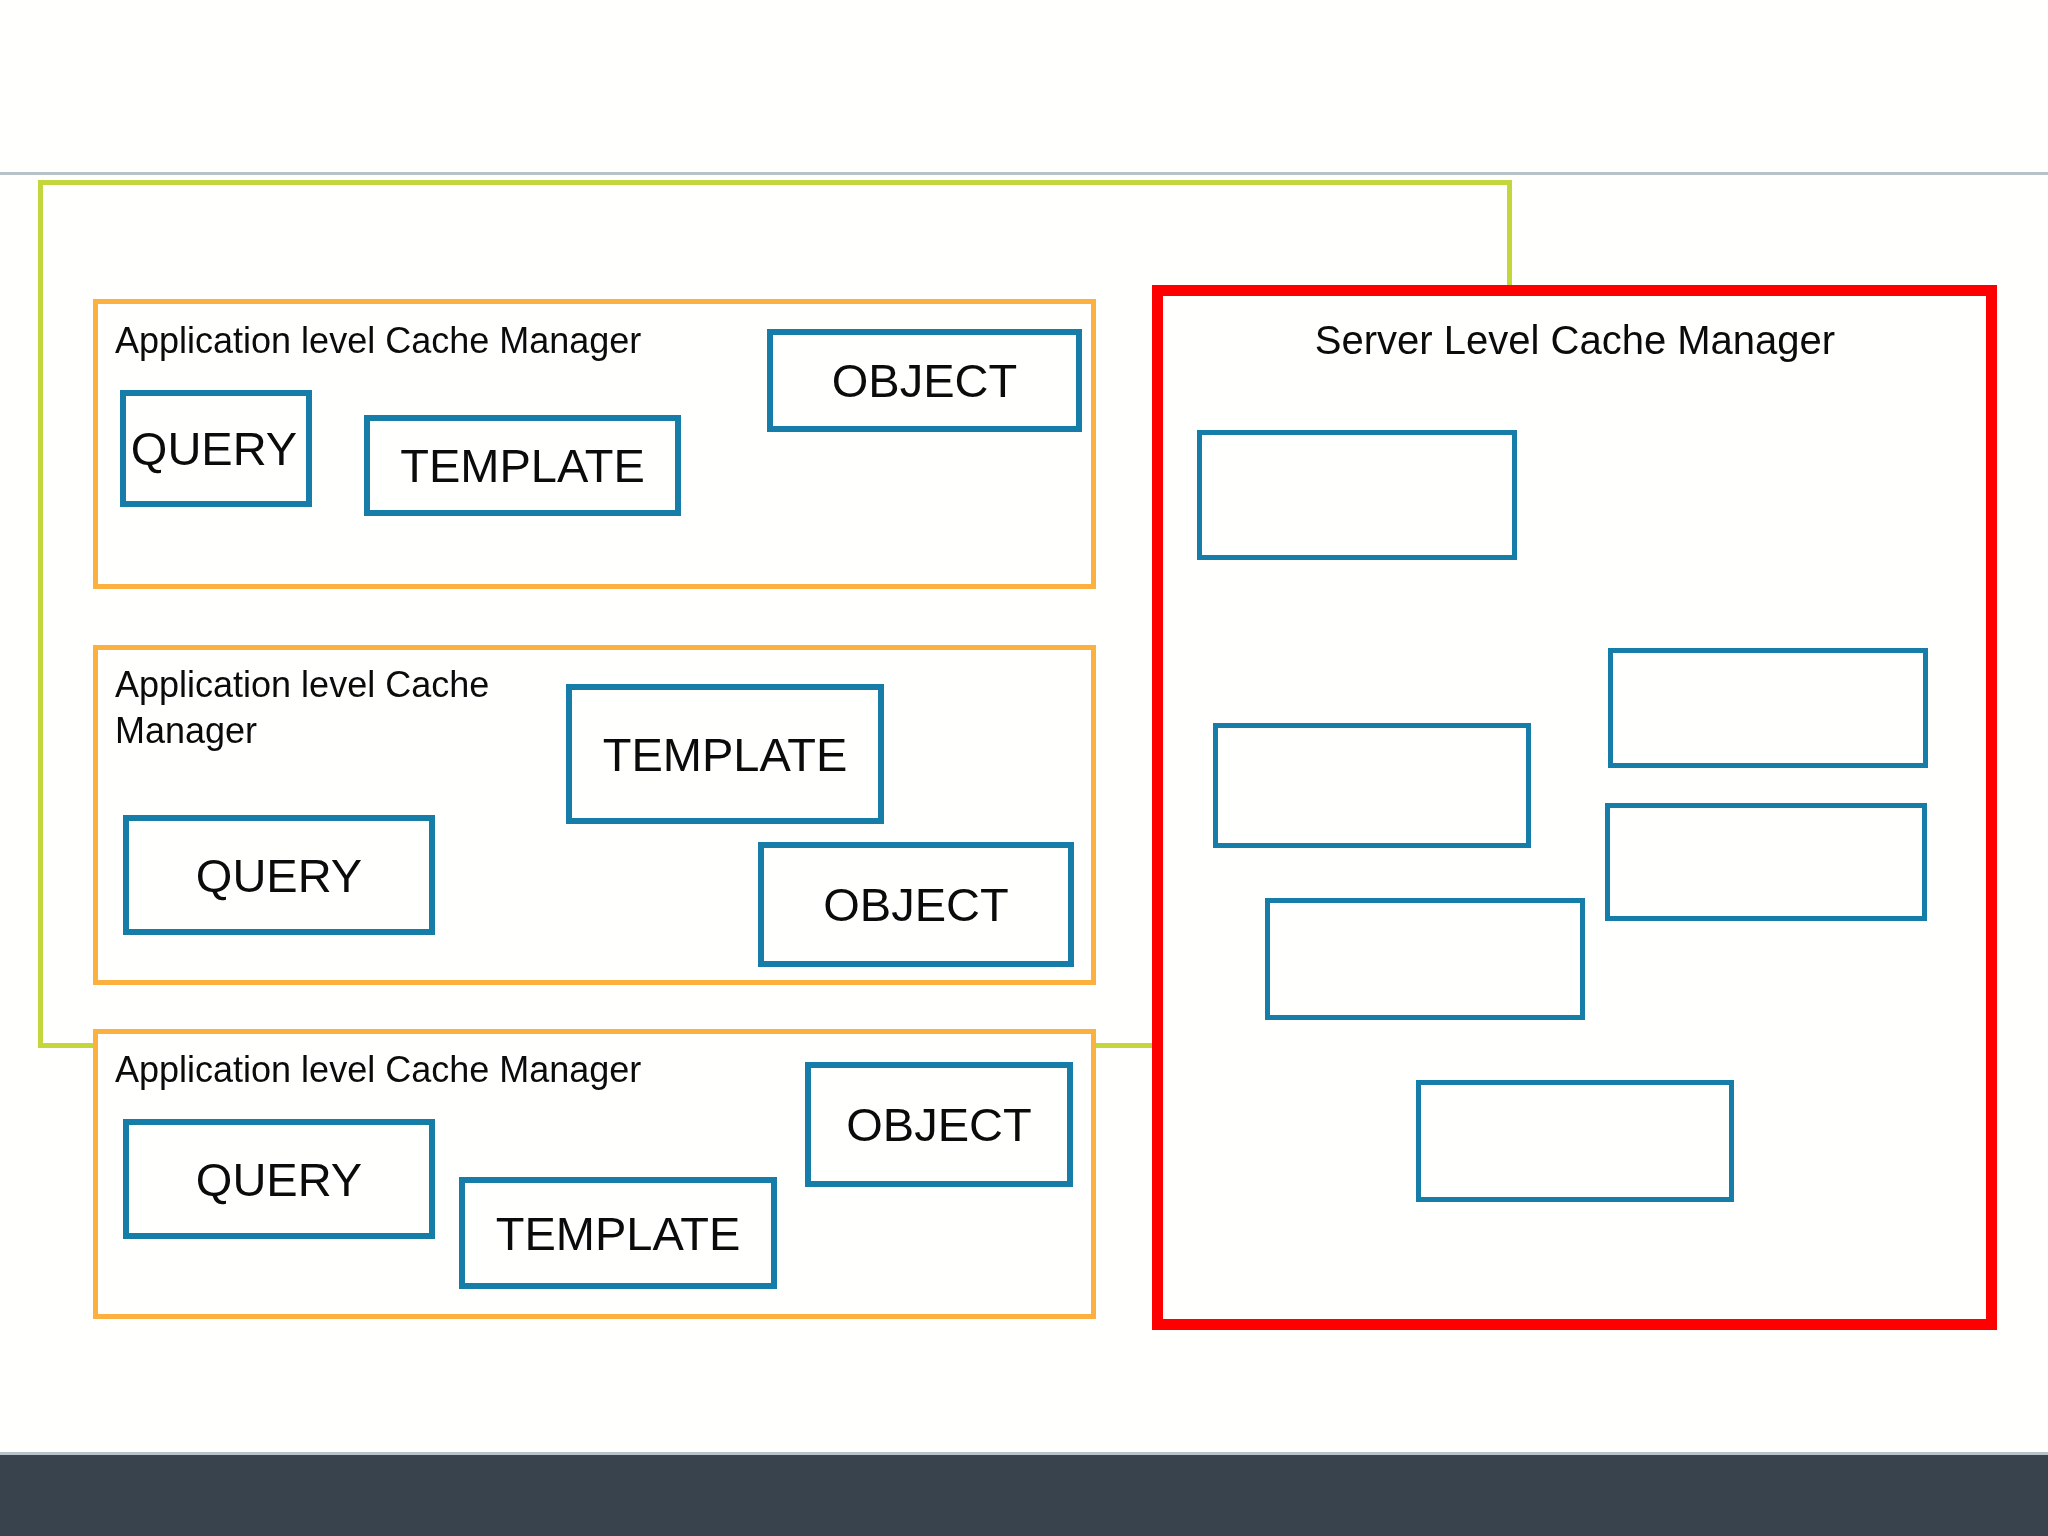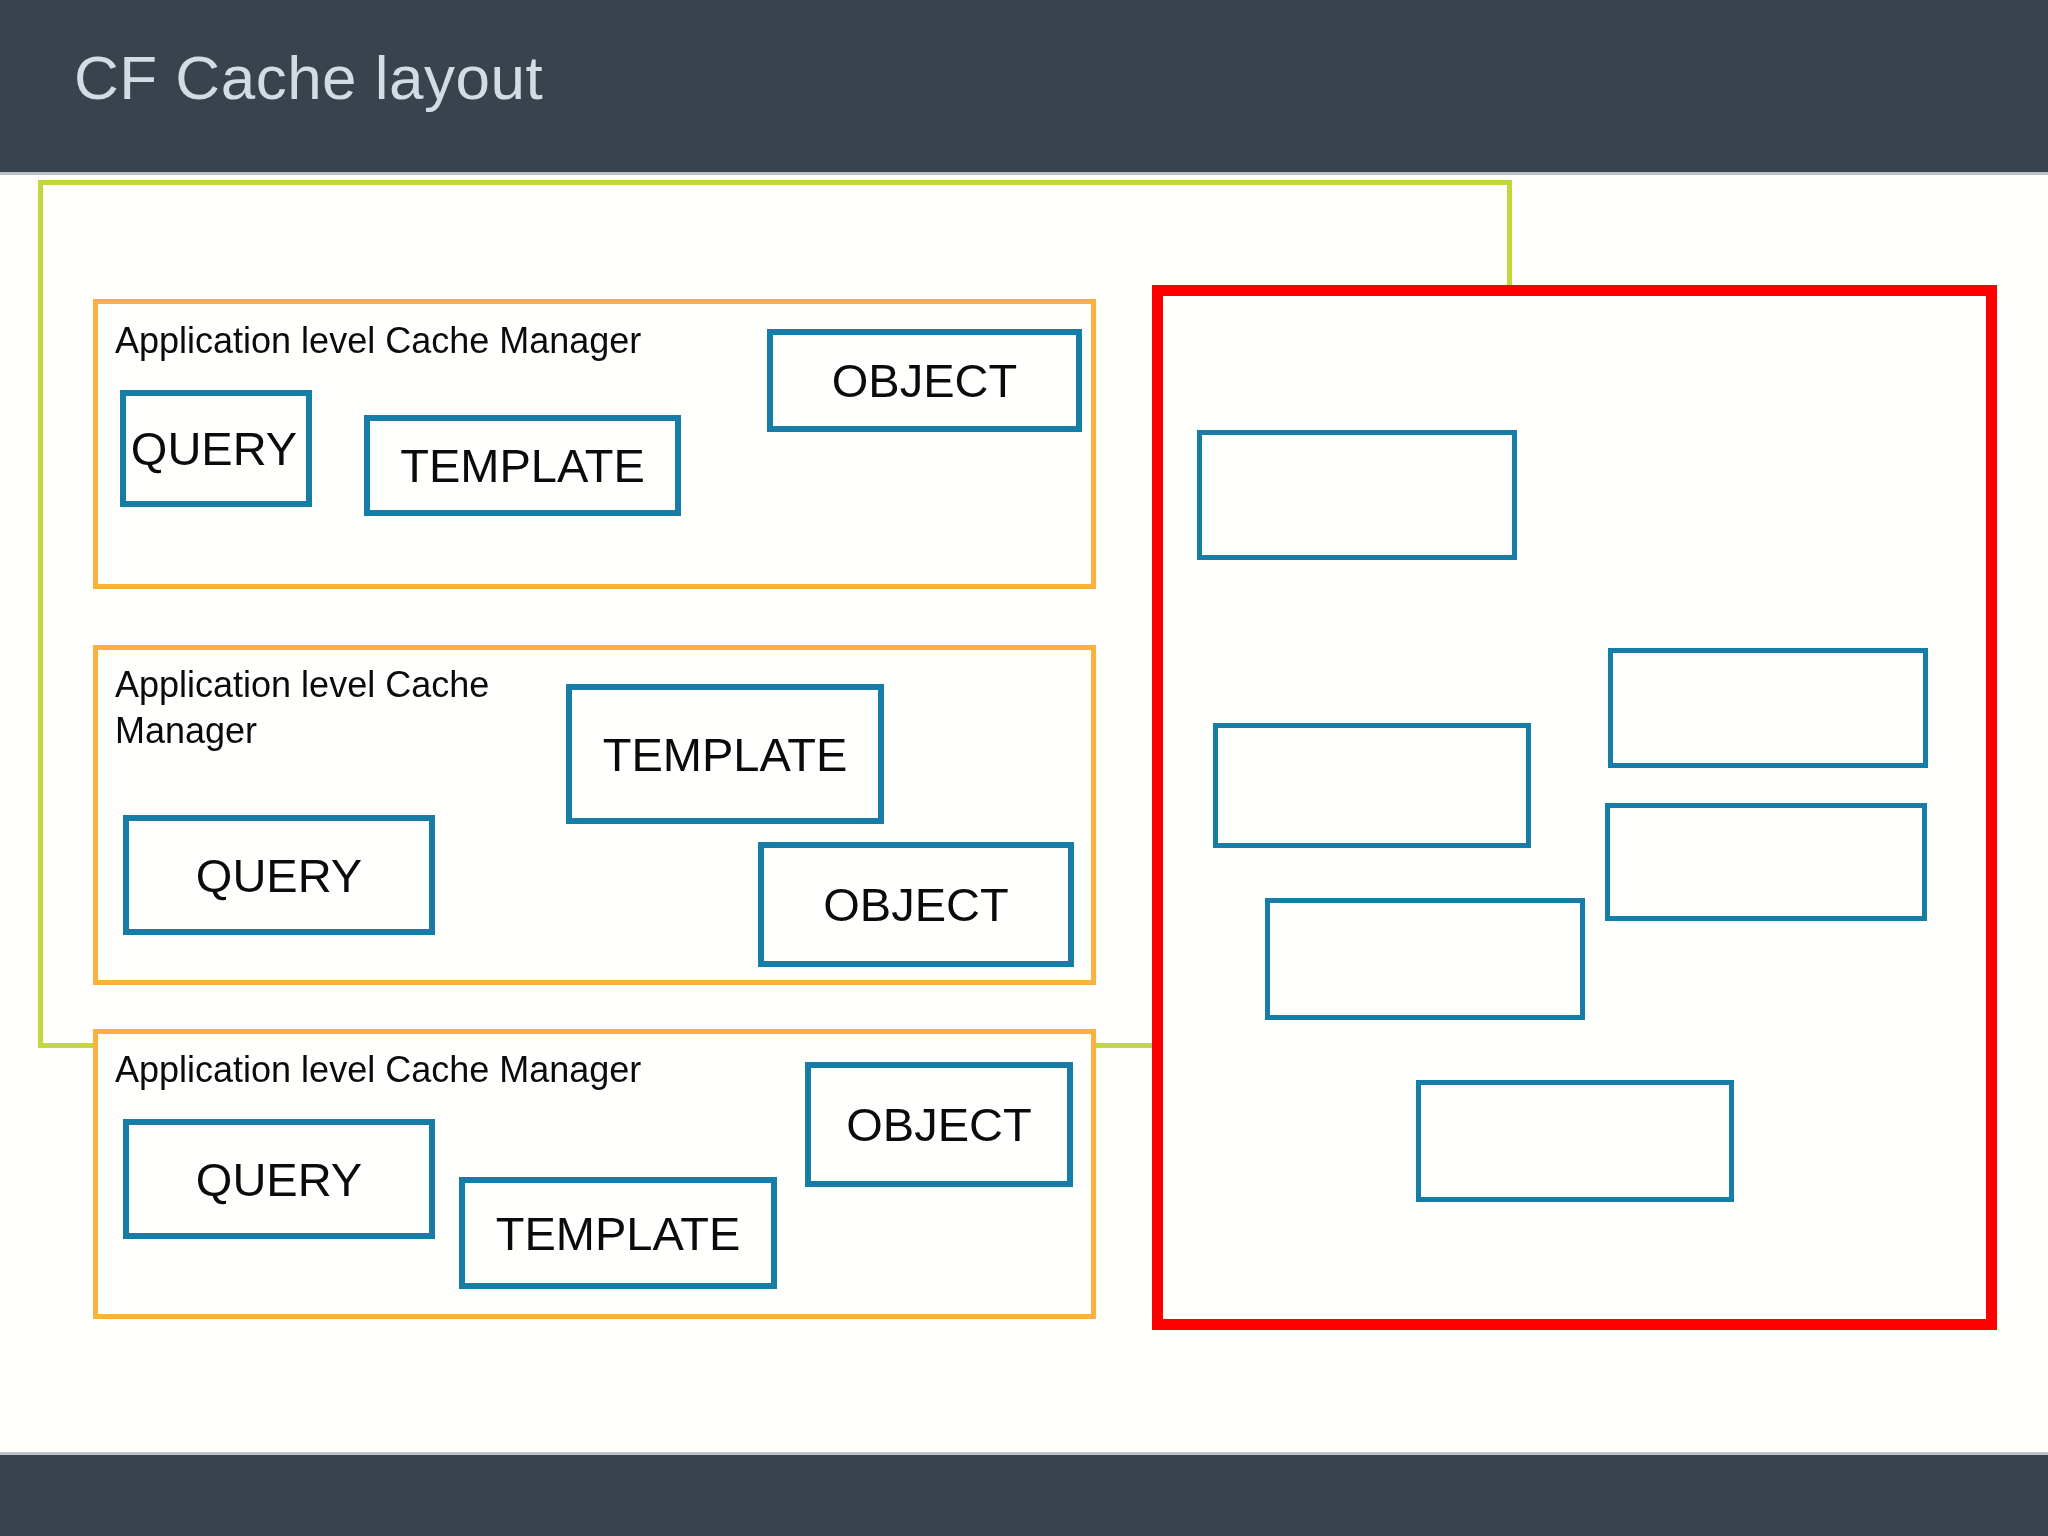--- a/index.html
+++ b/index.html
@@ -114,23 +114,20 @@
   .footer-rule {
     position: absolute; left: 0; top: 1452px; width: 2048px; height: 3px;
     background: #b9c2c9;
   }
 </style>
 </head>
 <body>
 
 <div class="slide">
 
-  <div class="header">
-    <div class="header-title">CF Cache layout</div>
-  </div>
   <div class="header-rule"></div>
 
   <div class="outer-frame"></div>
 
   <div class="app-box app-box-1"></div>
   <div class="app-label app-label-1">Application level Cache Manager</div>
 
   <div class="blue-box q1">
     <span class="bb-label">QUERY</span>
   </div>
@@ -161,20 +158,21 @@
     <span class="bb-label">OBJECT</span>
   </div>
   <div class="blue-box q3">
     <span class="bb-label">QUERY</span>
   </div>
   <div class="blue-box t3">
     <span class="bb-label">TEMPLATE</span>
   </div>
 
   <div class="server-panel"></div>
+  <div class="server-label">Server Level Cache Manager</div>
 
   <div class="slot s1"></div>
   <div class="slot s2"></div>
   <div class="slot s3"></div>
   <div class="slot s4"></div>
   <div class="slot s5"></div>
   <div class="slot s6"></div>
 
   <div class="footer-rule"></div>
   <div class="footer">

